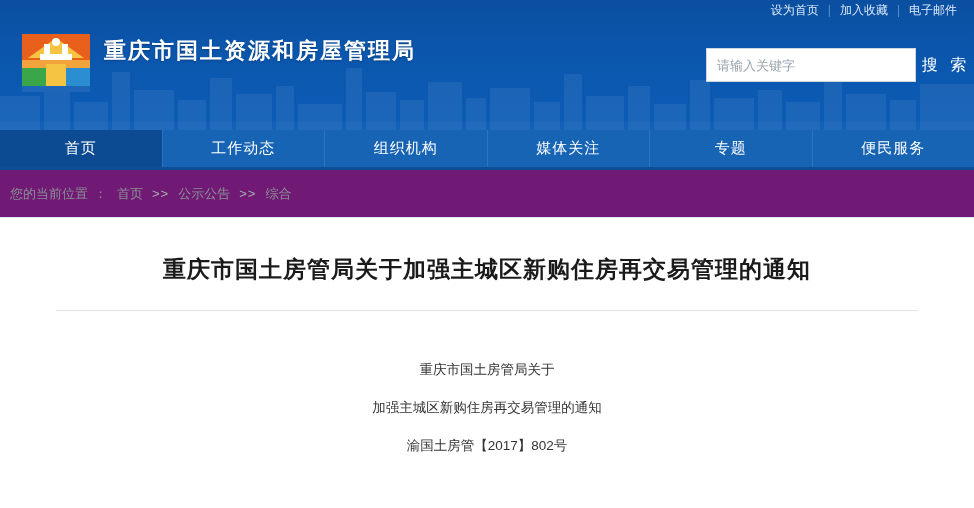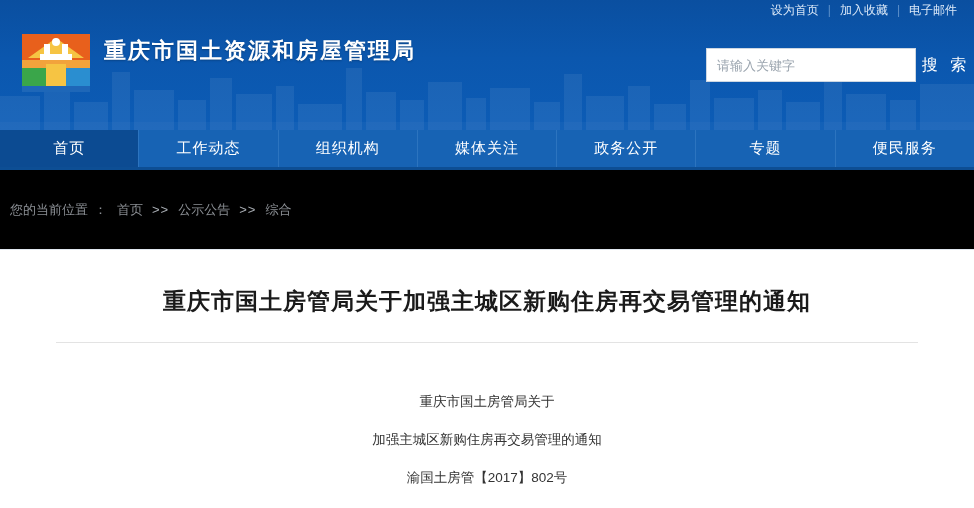--- a/index.html
+++ b/index.html
@@ -114,22 +114,22 @@
     border-right: 1px solid #2c74bf;
     cursor: pointer;
     white-space: nowrap;
   }
   .nav-item:last-child { border-right: 0; }
   .nav-item.active { background: #0c4b92; }
 
   
   .crumb-wrap {
     width: 974px;
-    height: 80px;
-    background: #000000;
+    height: 48px;
+    background: #701a75;
     border-bottom: 1px solid #e1e8f0;
     display: flex;
     align-items: center;
   }
   .crumb {
     padding-left: 10px;
     font-size: 13px;
     color: #8b8f94;
     display: flex;
     align-items: center;
@@ -247,21 +247,20 @@
     <input type="text" value="" placeholder="请输入关键字" style="">
   </div>
   <div class="search-btn">搜 索</div>
 </div>
 
 <div class="nav">
   <div class="nav-item active">首页</div>
   <div class="nav-item">工作动态</div>
   <div class="nav-item">组织机构</div>
   <div class="nav-item">媒体关注</div>
-  <div class="nav-item">政务公开</div>
   <div class="nav-item">专题</div>
   <div class="nav-item">便民服务</div>
 </div>
 
 <div class="crumb-wrap">
   <div class="crumb">
     <span class="label">您的当前位置</span>
     <span class="colon">：</span>
     <a href="#">首页</a>
     <span class="gt">&gt;&gt;</span>

